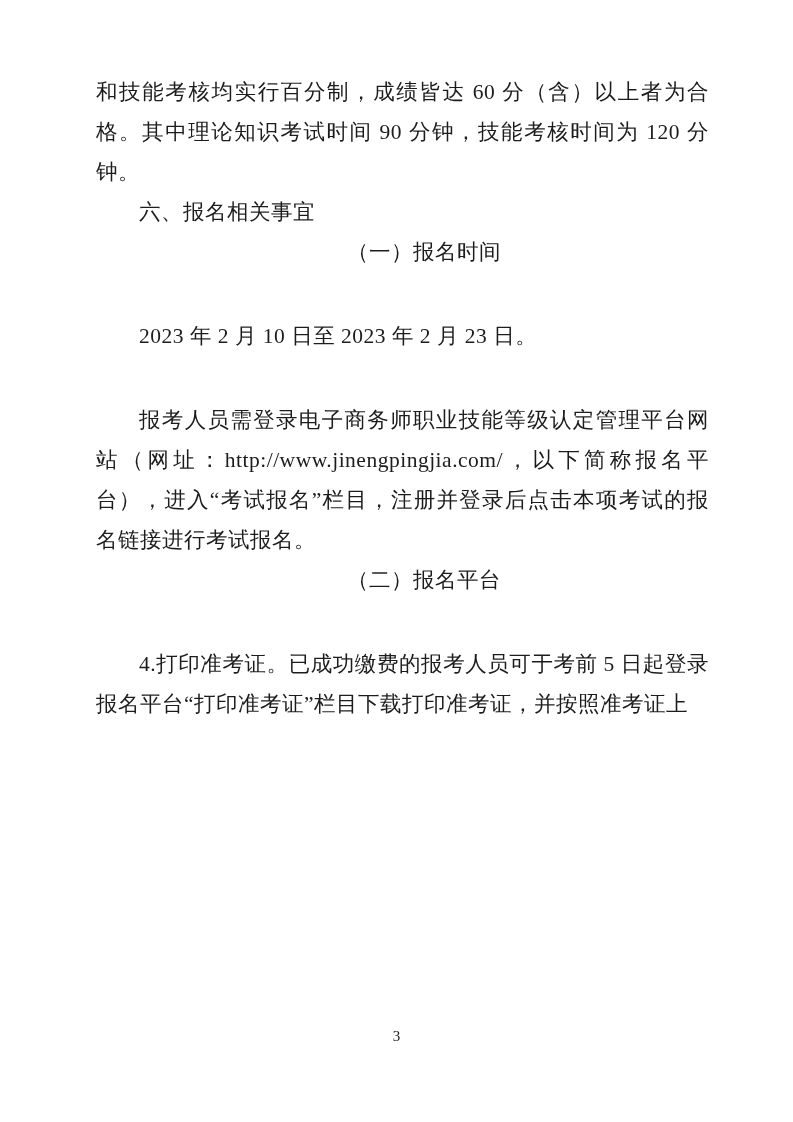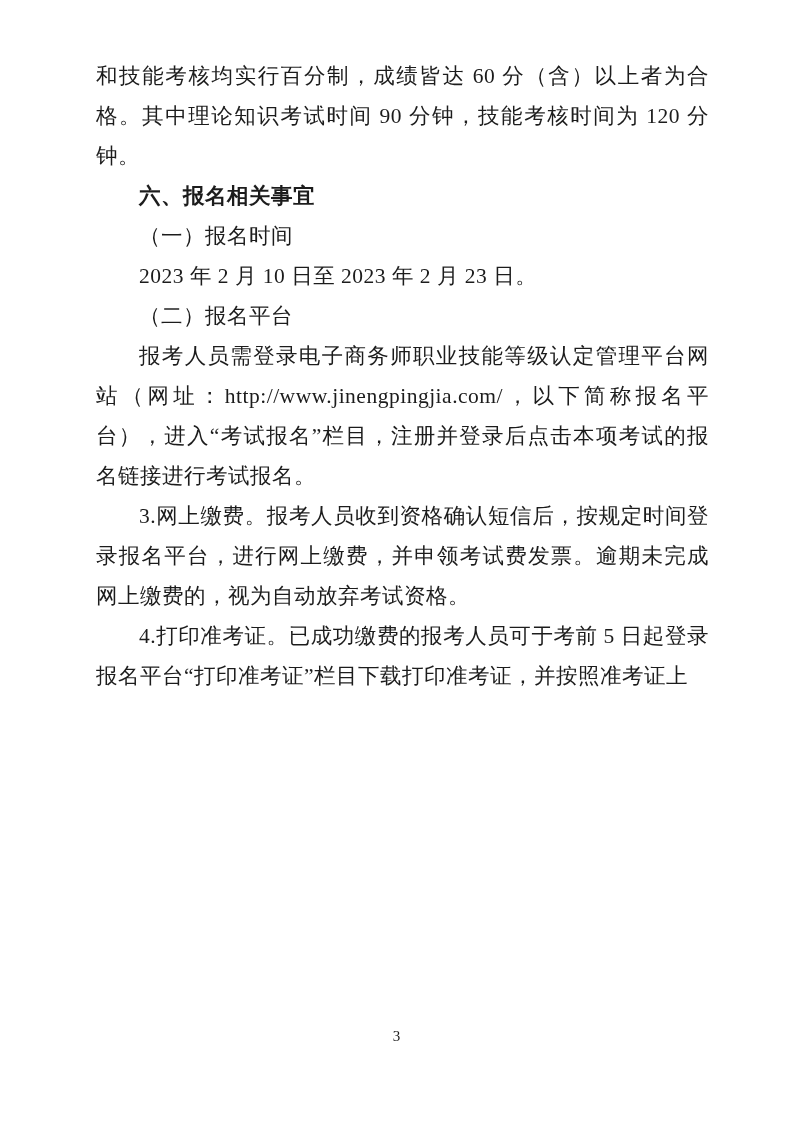--- a/index.html
+++ b/index.html
@@ -2,41 +2,41 @@
 <html><head>
 <meta charset="utf-8">
 <style>
   html, body { margin: 0; padding: 0; background: #ffffff; }
   .page {
     position: relative;
     width: 793px;
     height: 1122px;
     background: #ffffff;
     box-sizing: border-box;
-    padding: 56px 84px 0 96px;
+    padding: 72px 84px 0 96px;
     font-family: "Liberation Serif", "DejaVu Serif", serif;
     color: #1c1c1c;
     overflow: hidden;
   }
   .para {
     margin: 0;
     font-size: 21.5px;
     line-height: 40px;
     text-align: justify;
     text-justify: inter-character;
     letter-spacing: 0.5px;
   }
-  .indent { text-indent: 2em; }
+  .indent { text-indent: 2em; margin-top: 44px; }
   .heading {
     font-family: "Liberation Sans", "DejaVu Sans", sans-serif;
-    font-weight: bold;
+    font-weight: normal;
     text-indent: 2em;
     text-align: left;
   }
-  .subheading { text-indent: 2em; text-align: left; }
+  .subheading { text-indent: 2em; text-align: center; }
   .footer {
     position: absolute;
     left: 0;
     right: 0;
     top: 1026px;
     text-align: center;
     font-size: 15px;
     line-height: 20px;
     color: #1c1c1c;
   }
@@ -47,26 +47,25 @@
 <div class="page">
 
   <p class="para">和技能考核均实行百分制，成绩皆达 60 分（含）以上者为合格。其中理论知识考试时间 90 分钟，技能考核时间为 120 分钟。</p>
 
   <p class="para heading">六、报名相关事宜</p>
 
   <p class="para subheading">（一）报名时间</p>
 
   <p class="para indent">2023 年 2 月 10 日至 2023 年 2 月 23 日。</p>
 
+  <p class="para indent">报考人员需登录电子商务师职业技能等级认定管理平台网站（网址：http://www.jinengpingjia.com/，以下简称报名平台），进入“考试报名”栏目，注册并登录后点击本项考试的报名链接进行考试报名。</p>
+
   <p class="para subheading">（二）报名平台</p>
-
-  <p class="para indent">报考人员需登录电子商务师职业技能等级认定管理平台网站（网址：http://www.jinengpingjia.com/，以下简称报名平台），进入“考试报名”栏目，注册并登录后点击本项考试的报名链接进行考试报名。</p>
 
 
 
 
-  <p class="para indent">3.网上缴费。报考人员收到资格确认短信后，按规定时间登录报名平台，进行网上缴费，并申领考试费发票。逾期未完成网上缴费的，视为自动放弃考试资格。</p>
 
   <p class="para indent">4.打印准考证。已成功缴费的报考人员可于考前 5 日起登录报名平台“打印准考证”栏目下载打印准考证，并按照准考证上</p>
 
   <div class="footer">3</div>
 
 </div>
 
 </body></html>

